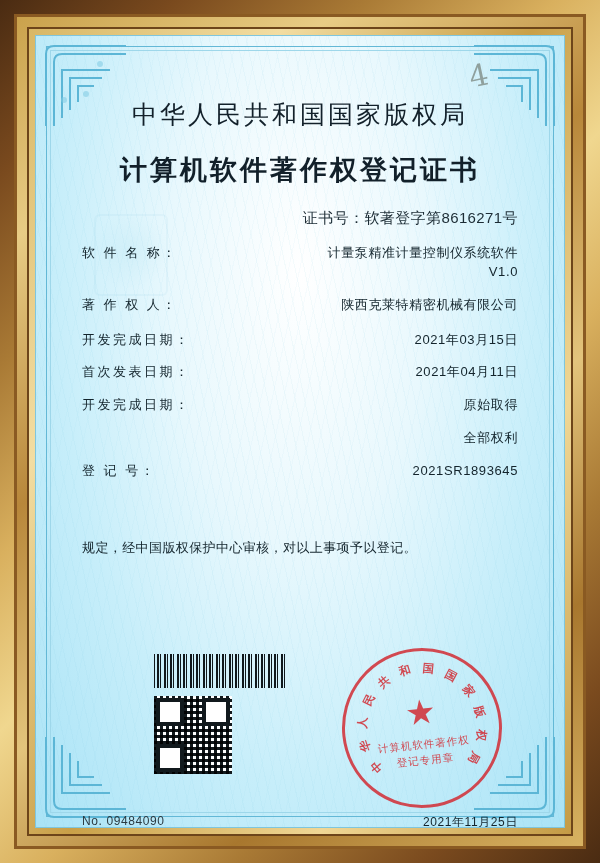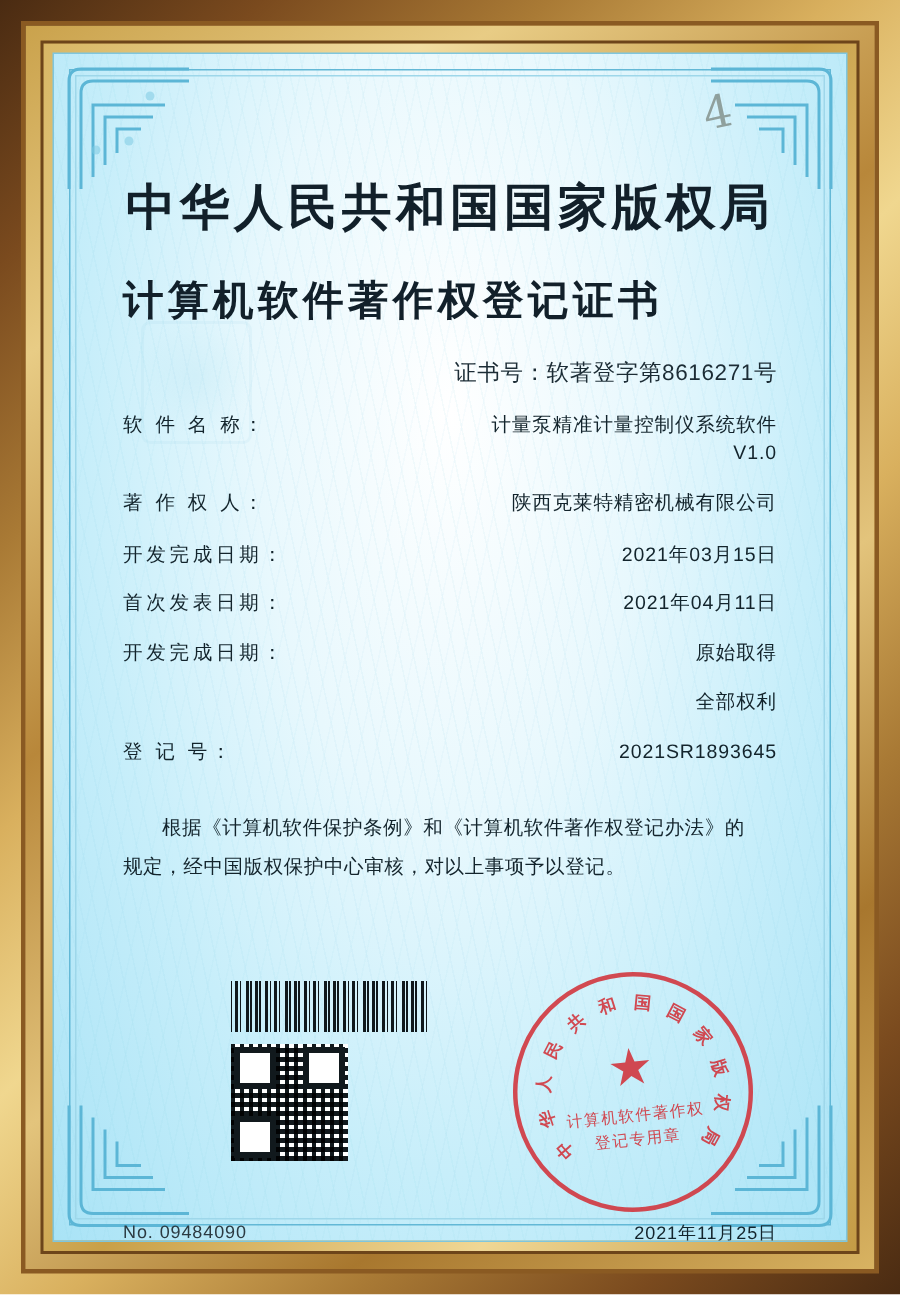--- a/index.html
+++ b/index.html
@@ -110,28 +110,28 @@
   
   .content {
     position: relative;
     z-index: 3;
     padding: 0 46px;
     color: #15272e;
   }
   .title-main {
     text-align: center;
     font-family: "DejaVu Serif", serif;
-    font-size: 33px;
-    font-weight: bold;
+    font-size: 25px;
+    font-weight: normal;
     letter-spacing: 3px;
     color: #12202a;
-    margin-top: 80px;
+    margin-top: 62px;
   }
   .title-sub {
-    text-align: left;
+    text-align: center;
     font-family: "DejaVu Serif", serif;
     font-size: 27px;
     font-weight: bold;
     letter-spacing: 3px;
     color: #12202a;
     margin-top: 21px;
   }
   .cert-no {
     text-align: right;
     font-size: 15px;
@@ -382,21 +382,21 @@
           <div class="field block-gap">
             <div class="val">全部权利</div>
           </div>
 
           <div class="field block-gap">
             <div class="lbl">登 记 号：</div>
             <div class="val">2021SR1893645</div>
           </div>
 
           <div class="paragraph">
-            <span>根据《计算机软件保护条例》和《计算机软件著作权登记办法》的</span><br>
+            <br>
             <span style="display:inline-block;text-indent:0">规定，经中国版权保护中心审核，对以上事项予以登记。</span>
           </div>
         </div>
 
         <div class="codes">
           <div class="barcode"></div>
           <div class="qr">
               <div class="qr-b"></div>
             </div>
         </div>

